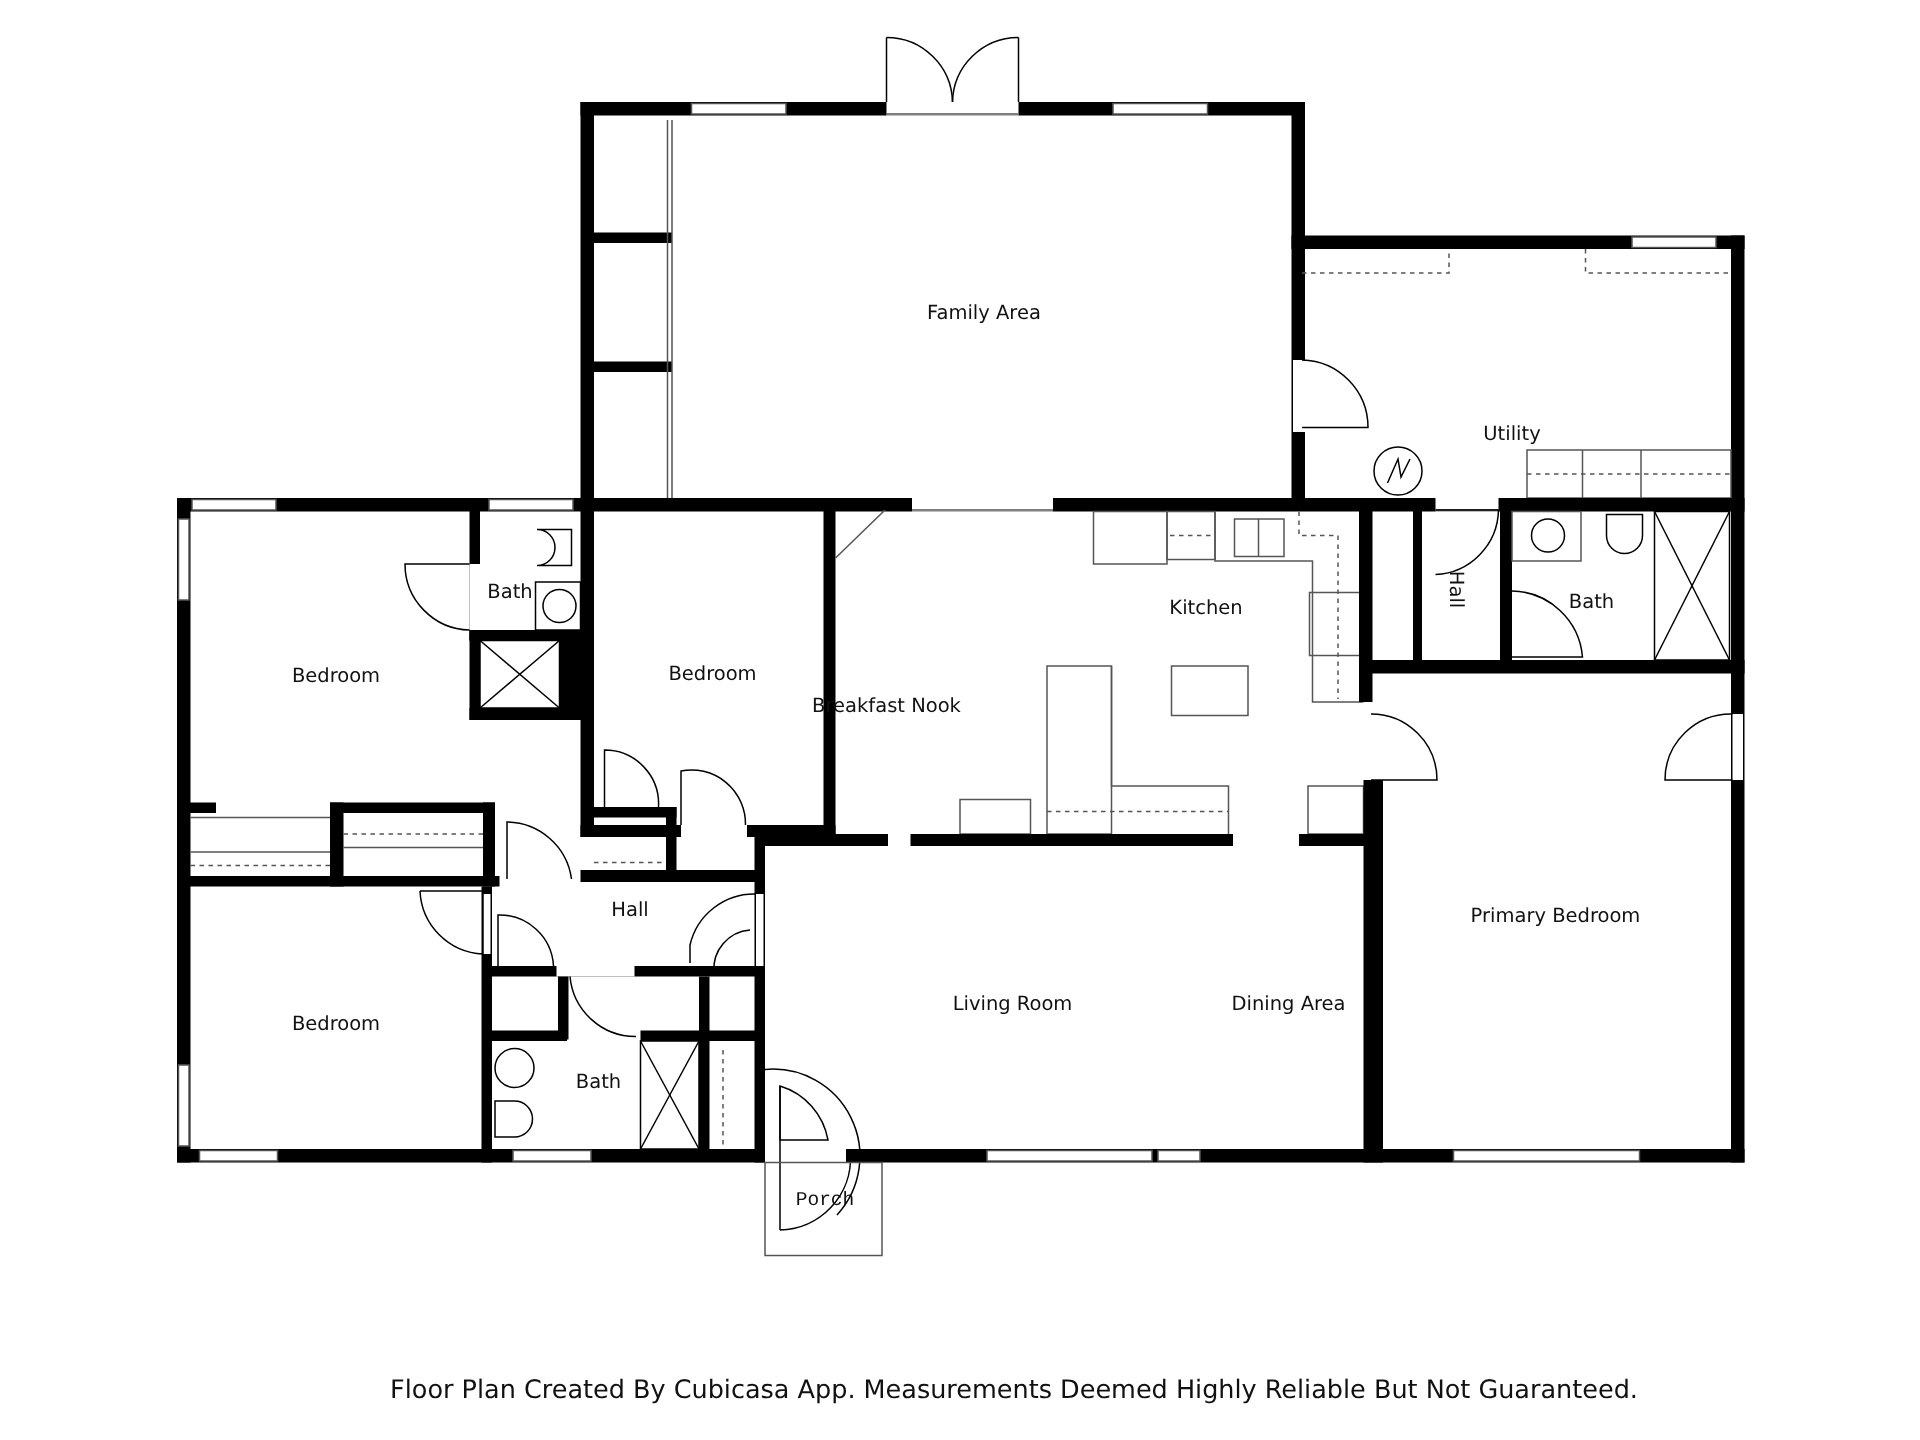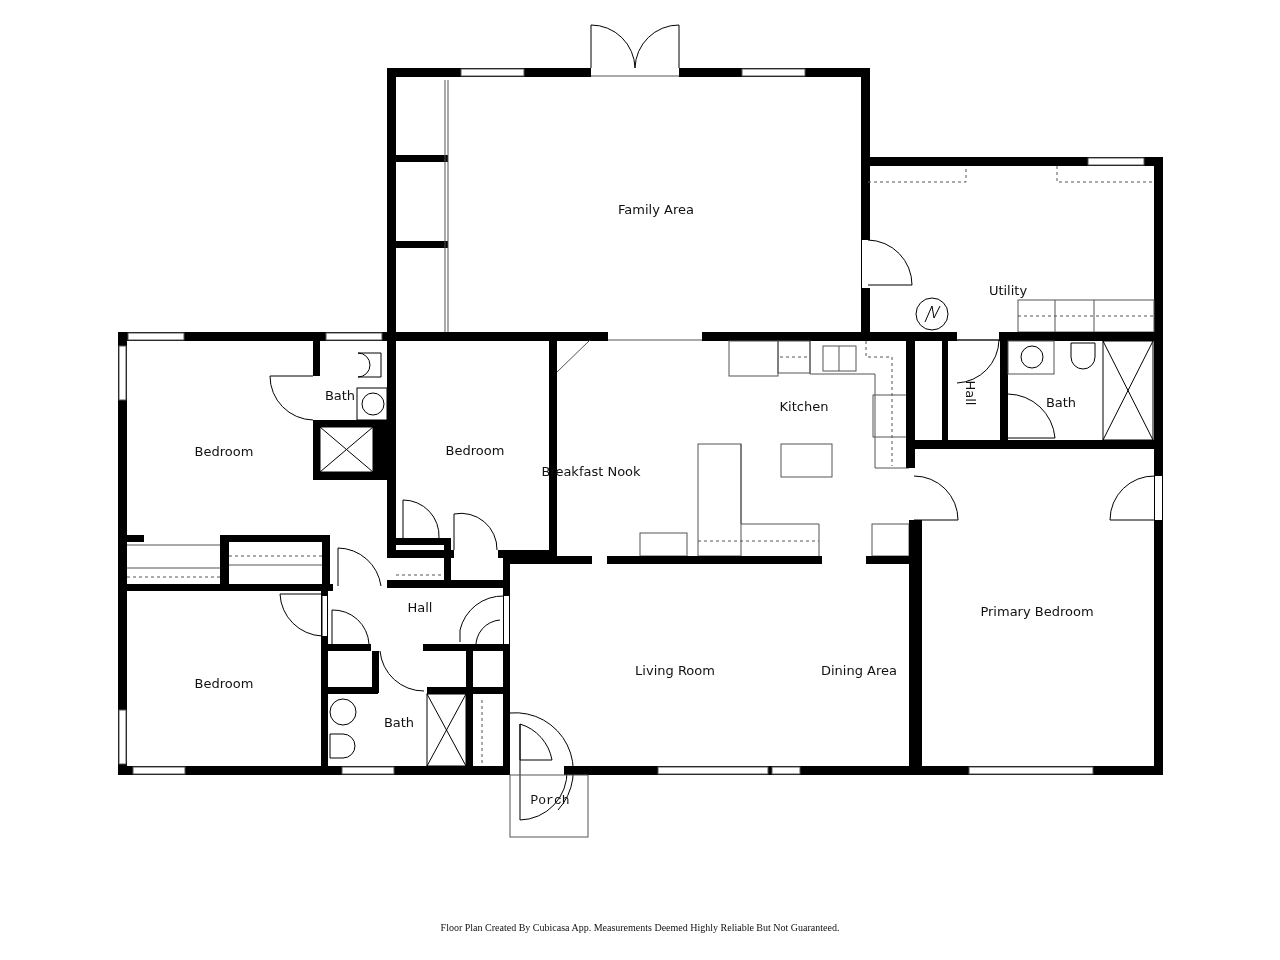--- a/index.html
+++ b/index.html
@@ -6,21 +6,21 @@
   body { width: 1280px; height: 960px; position: relative; overflow: hidden; font-family: "DejaVu Sans", sans-serif; }
   #plan { position: absolute; left: 0; top: 0; width: 1280px; height: 960px; }
   .wall { fill: #000; }
   .thin { fill: none; stroke: #000; stroke-width: 1; }
   .grey { fill: none; stroke: #555; stroke-width: 1; }
   .dash { fill: none; stroke: #555; stroke-width: 1; stroke-dasharray: 3 3; }
   .win { fill: #fff; stroke: #555; stroke-width: 1; }
   .gap { fill: #fff; }
   .label { position: absolute; font-size: 13px; color: #111; white-space: nowrap; transform: translate(-50%, -50%); }
   .label.vert { transform: translate(-50%, -50%) rotate(90deg); }
-  .footer { position: absolute; left: 640px; top: 927px; transform: translate(-50%, -50%); font-size: 10px; color: #111; white-space: nowrap; font-family: Liberation Serif, serif; }
+  .footer { position: absolute; left: 676px; top: 927px; transform: translate(-50%, -50%); font-size: 17px; color: #111; white-space: nowrap; }
 </style>
 </head>
 <body>
 
 <svg id="plan" viewBox="0 0 1280 960" xmlns="http://www.w3.org/2000/svg">
 
   <g>
     <rect class="wall" x="387" y="68" width="483" height="9"></rect>
     <rect class="wall" x="387" y="68" width="9" height="272"></rect>
     <rect class="wall" x="861" y="68" width="9" height="272"></rect>

